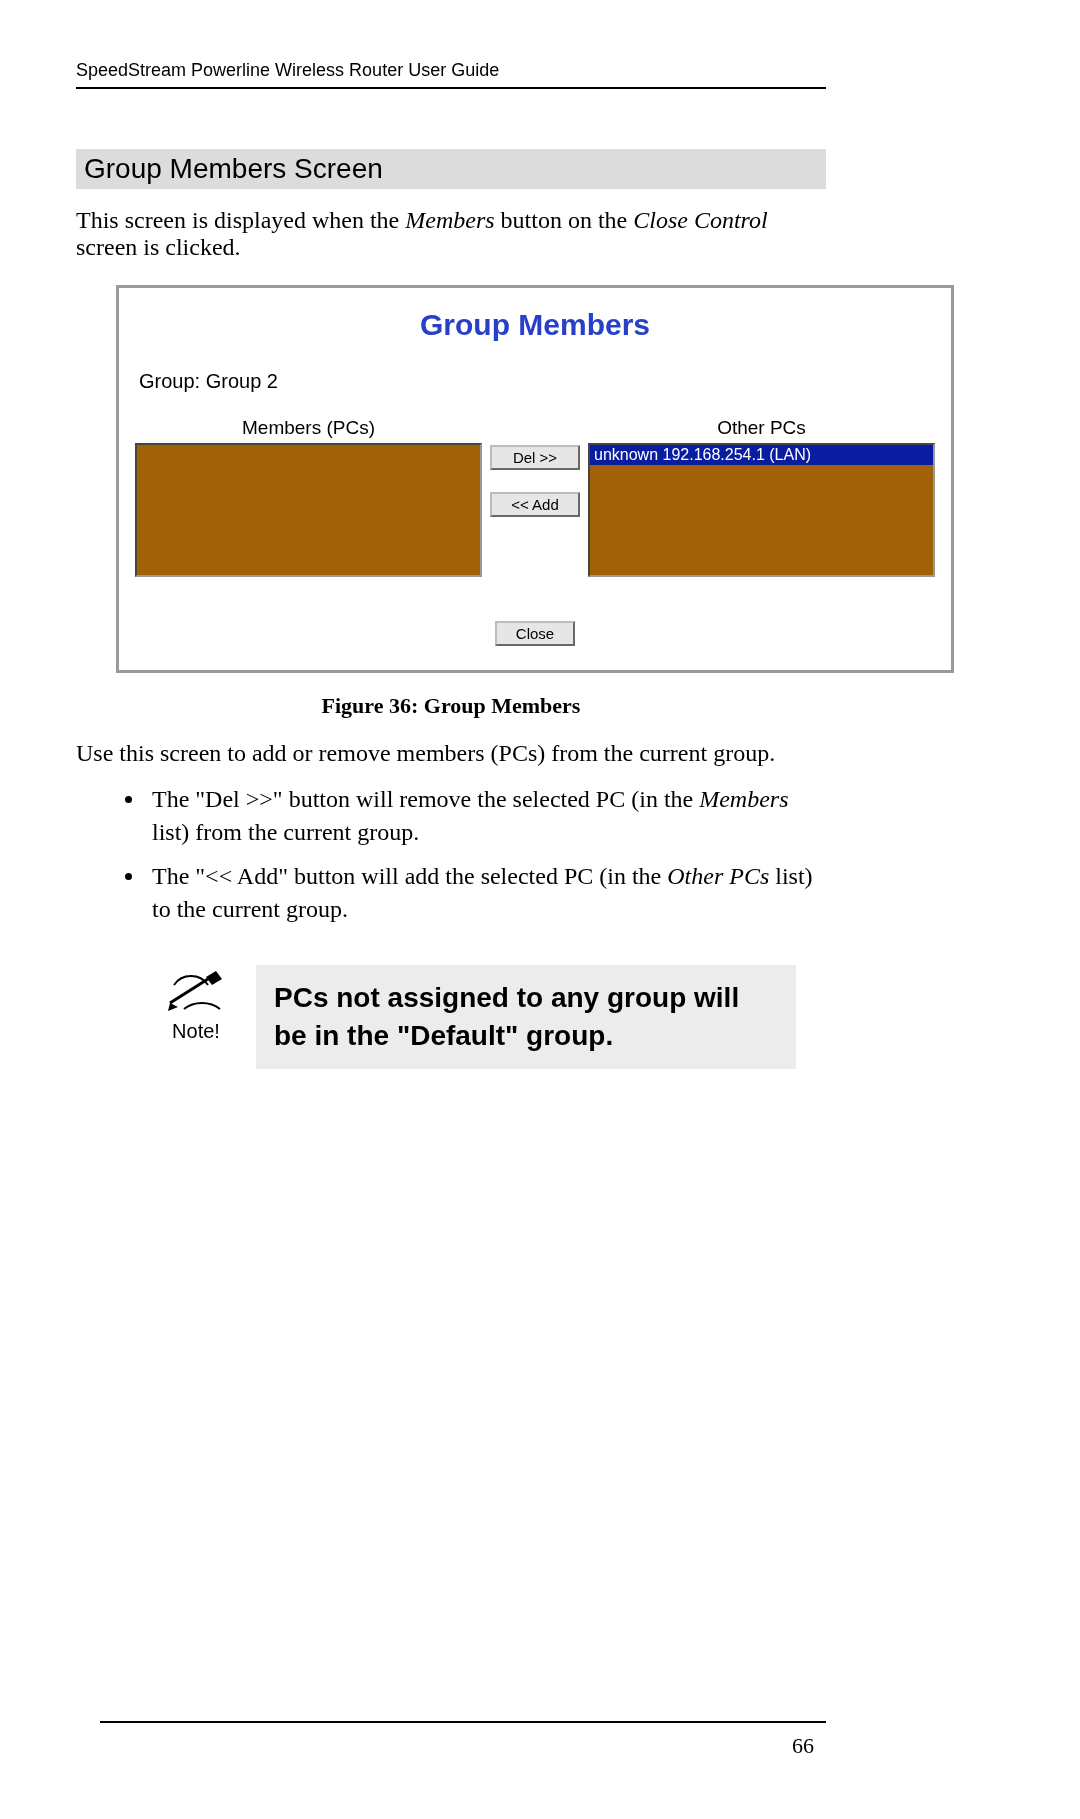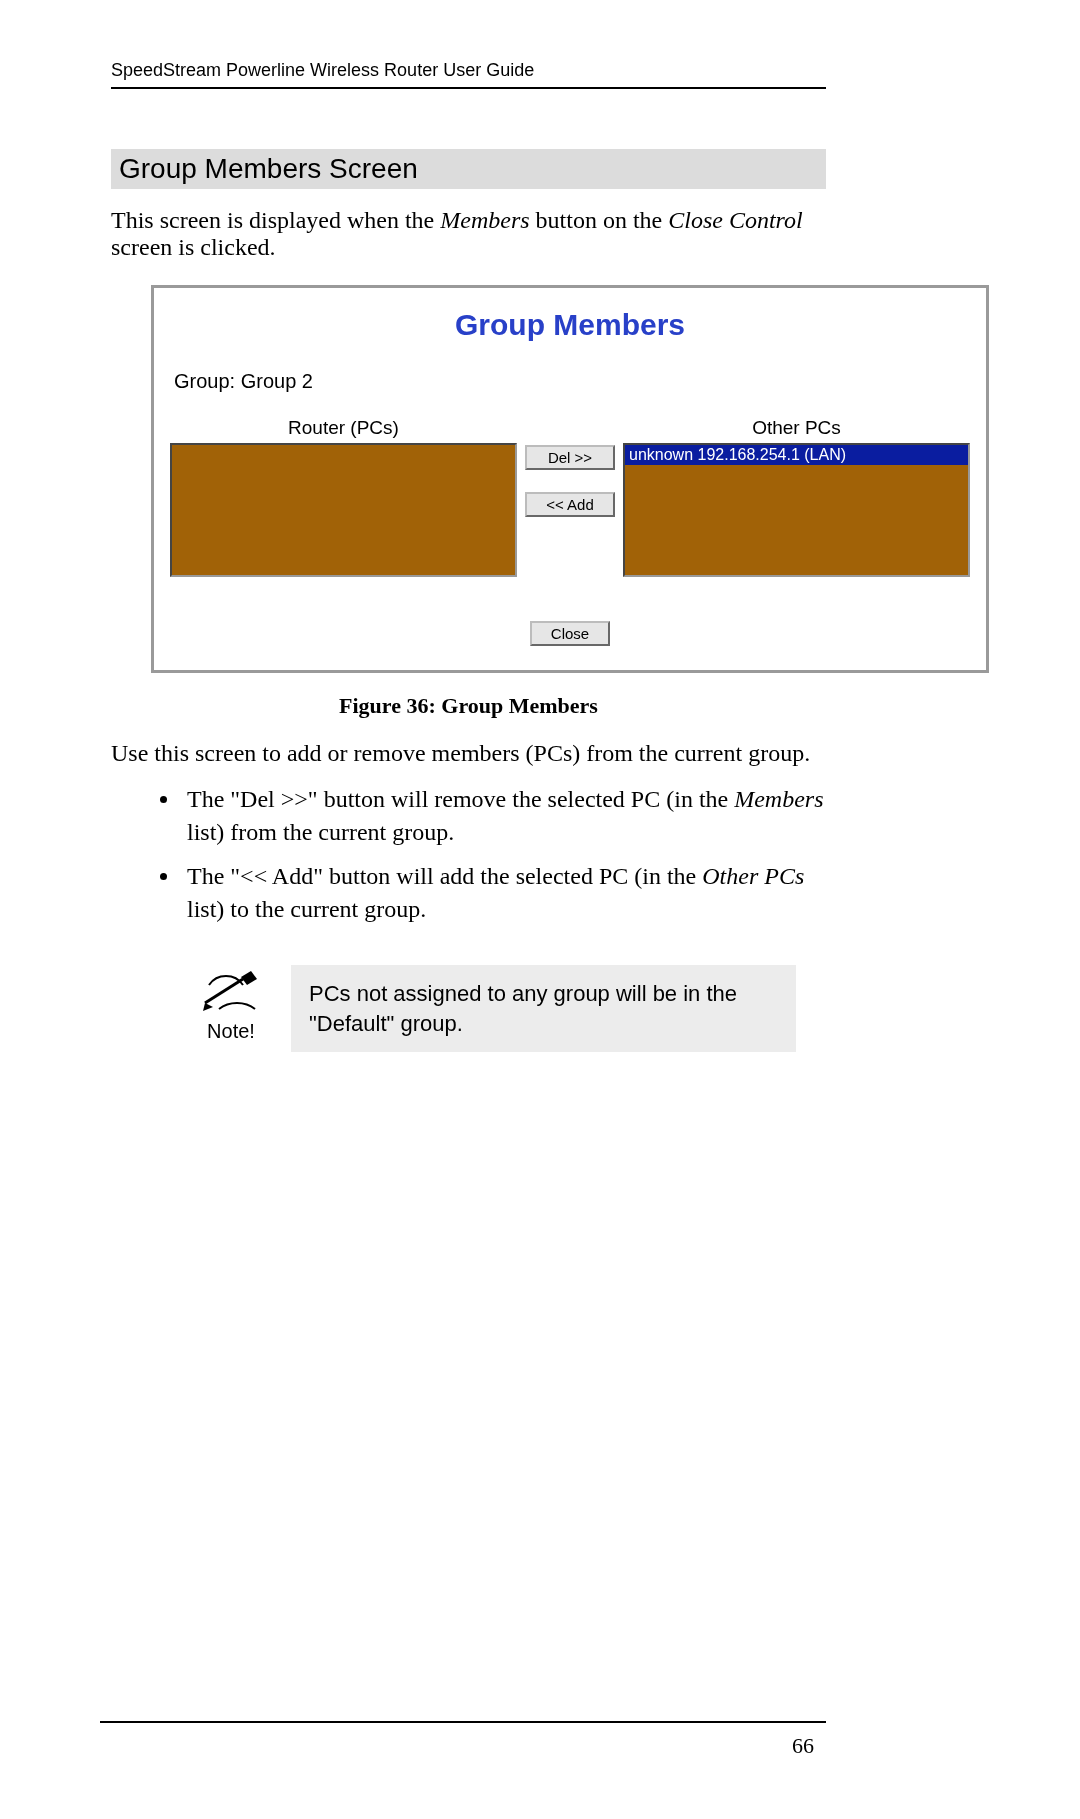--- a/index.html
+++ b/index.html
@@ -9,21 +9,21 @@
     width: 1080px;
     height: 1819px;
     font-family: "Times New Roman", Times, serif;
     color: #000;
   }
   .page {
     position: relative;
     box-sizing: border-box;
     width: 926px;
     height: 1819px;
-    padding: 60px 100px 60px 111px;
+    padding: 60px 100px 60px 76px;
   }
   .running-header {
     font-family: Arial, Helvetica, sans-serif;
     font-size: 18px;
     color: #000;
     padding-bottom: 6px;
     border-bottom: 2px solid #000;
     margin-bottom: 60px;
   }
   .section-heading {
@@ -147,22 +147,22 @@
     font-family: Arial, Helvetica, sans-serif;
     font-size: 18px;
     color: #000;
   }
   .note-icon svg { width: 64px; height: 48px; }
   .note-icon .note-label { margin-top: 2px; font-size: 20px; }
   .note-box {
     flex: 1;
     background: #ececec;
     font-family: Arial, Helvetica, sans-serif;
-    font-size: 22px;
-    font-weight: normal;
+    font-size: 28px;
+    font-weight: bold;
     padding: 14px 18px;
     line-height: 1.35;
   }
   
   .footer-rule {
     position: absolute;
     left: 100px;
     right: 100px;
     bottom: 96px;
     border-top: 2px solid #000;
@@ -188,21 +188,21 @@
   </p>
 
   <div class="shot-wrap">
     <div class="shot-title">Group Members</div>
     <div class="group-line">
       <span>Group: </span><span>Group 2</span>
     </div>
 
     <div class="lists-row">
       <div class="col left">
-        <div class="list-label">Router (PCs)</div>
+        <div class="list-label">Members (PCs)</div>
         <div class="listbox"></div>
       </div>
       <div class="col mid">
         <button class="btn" type="button">Del &gt;&gt;</button>
         <button class="btn" type="button">&lt;&lt; Add</button>
       </div>
       <div class="col right">
         <div class="list-label">Other PCs</div>
         <div class="listbox">
           <div class="item selected">unknown 192.168.254.1 (LAN)</div>

